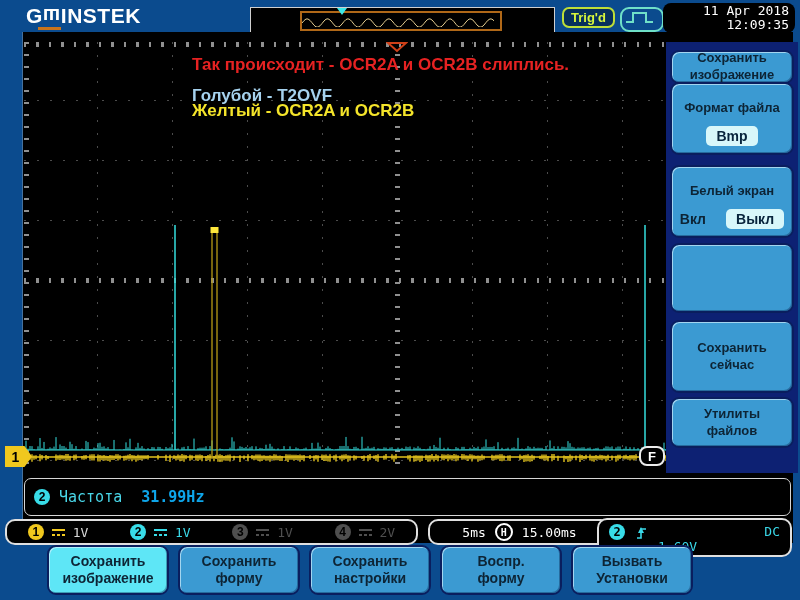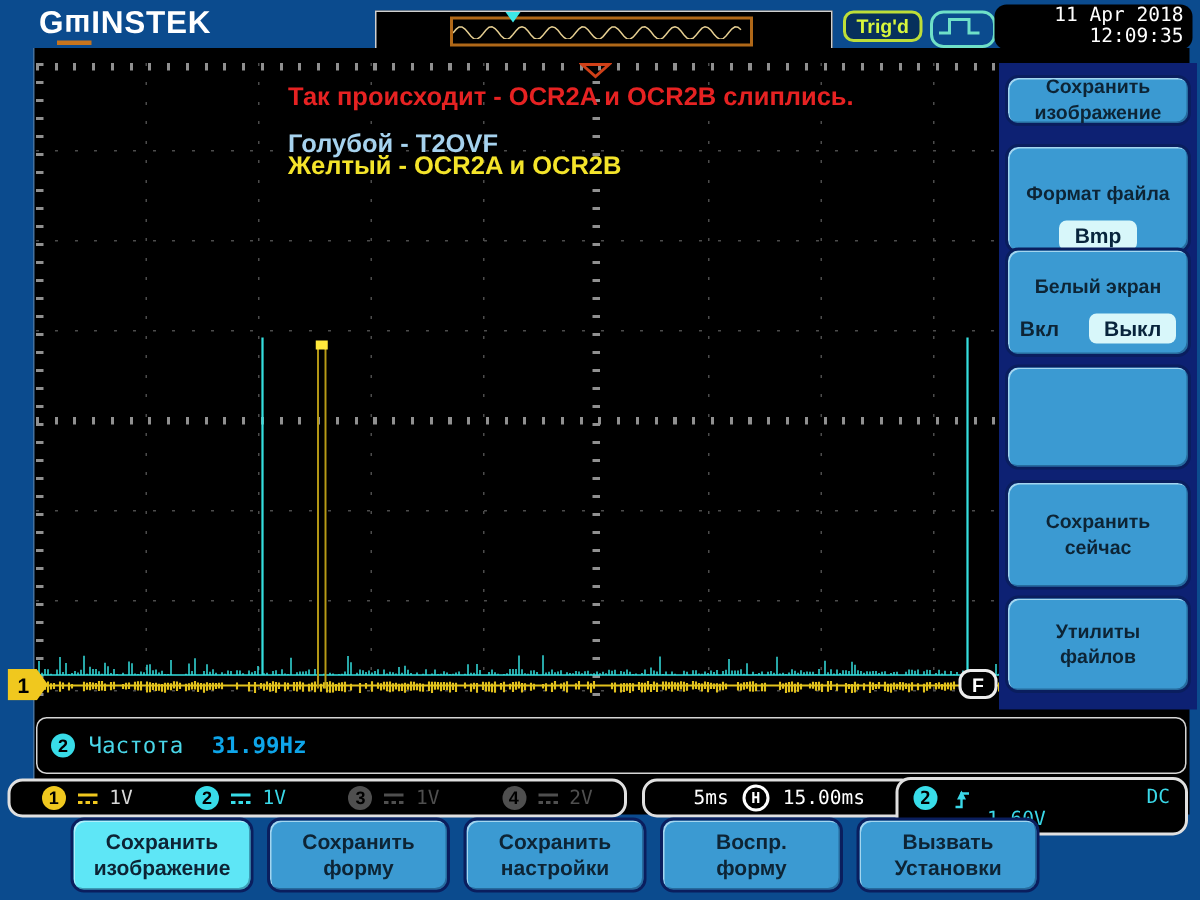--- a/index.html
+++ b/index.html
@@ -66,25 +66,25 @@
        box-shadow:inset 1px 1px 0 rgba(220,245,255,.65), inset -1px -1px 0 rgba(0,20,60,.35);
        display:flex;flex-direction:column;align-items:center;justify-content:center;box-sizing:border-box;cursor:pointer;}
   .bottom-menu{position:absolute;left:47px;top:545px;width:646px;height:50px;display:flex;gap:9px;z-index:3;}
   .bottom-menu .btn{flex:1;font-size:14px;line-height:1.25;}
   .btn.sel{background:#5ee6f6;}
 
   
   .side-panel{position:absolute;left:666px;top:42px;width:132px;height:431px;background:#0d2173;}
   .side-panel .btn{position:absolute;left:4px;right:4px;font-size:13px;line-height:1.3;}
   .menu-header{top:8px;height:34px;font-size:12.5px;line-height:1.2;}
-  .mi-0{top:54px;height:73px;justify-content:flex-end;padding-top:9px;}
+  .mi-0{top:40px;height:73px;justify-content:center;padding-top:9px;}
   .mi-1{top:123px;height:73px;justify-content:flex-start;padding-top:16px;}
   .mi-2{top:201px;height:70px;}
   .mi-3{top:278px;height:73px;font-size:14px;}
-  .mi-4{top:355px;height:65px;font-size:14px;}
+  .mi-4{top:355px;height:51px;font-size:14px;}
   .pill{background:#d8f7fa;border-radius:5px;padding:1px 10px;font-weight:bold;color:#08243c;font-size:14px;}
   .mi-0 .pill{margin-top:9px;}
   .optrow{display:flex;gap:20px;align-items:center;margin-top:9px;font-size:14px;}
 </style>
 </head>
 <body>
 
 <div id="screen">
 
   <div class="logo"><span>G</span><span class="flipw">ш</span><span>INSTEK</span></div>

